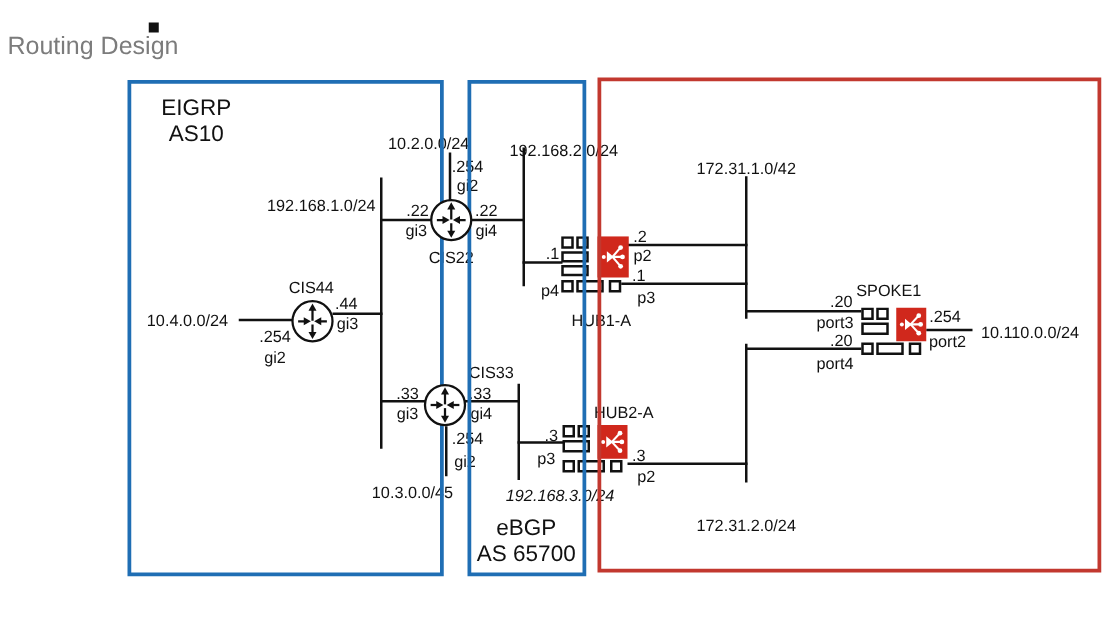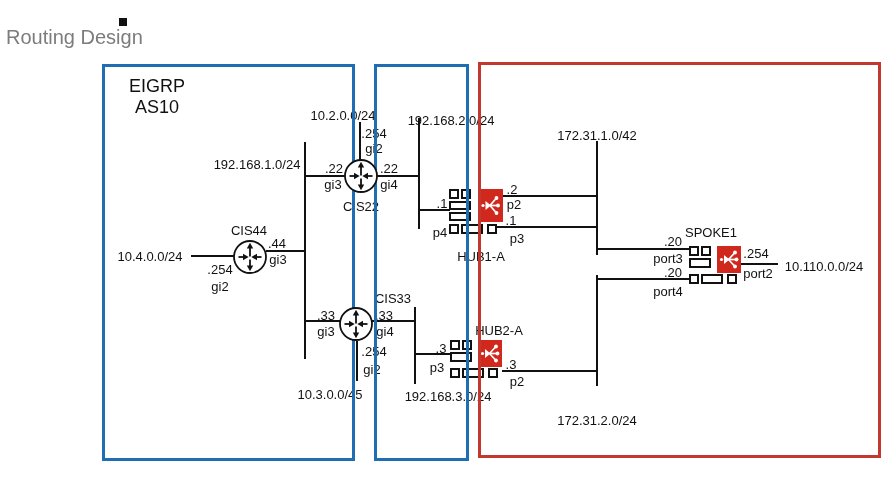--- a/index.html
+++ b/index.html
@@ -29,20 +29,24 @@
   <div id="cursor-square"></div>
 
   <div class="zone blue" style="left:102px;top:64px;width:247px;height:391px;"></div>
   <div class="zone blue" style="left:374px;top:64px;width:89px;height:391px;"></div>
   <div class="zone red" style="left:478px;top:62px;width:397px;height:390px;"></div>
 
   <div class="zone-lbl" style="left:157px;top:97px;">
     <div>EIGRP</div>
     <div>AS10</div>
   </div>
+  <div class="zone-lbl" style="left:421px;top:433px;">
+    <div>eBGP</div>
+    <div>AS 65700</div>
+  </div>
 
   <div class="vline" style="left:304px;top:142px;height:217px;"></div>
   <div class="vline" style="left:359px;top:122px;height:38px;"></div>
   <div class="vline" style="left:418px;top:118px;height:111px;"></div>
   <div class="vline" style="left:414px;top:307px;height:77px;"></div>
   <div class="vline" style="left:596px;top:141px;height:114px;"></div>
   <div class="vline" style="left:596px;top:275px;height:111px;"></div>
   <div class="vline" style="left:356px;top:341px;height:40px;"></div>
 
   <div class="hline" style="left:191px;top:255px;width:43px;"></div>
@@ -173,21 +177,21 @@
   <div class="dev-lbl" style="left:481px;top:240px;margin-top:16px;">HUB1-A</div>
   <div class="dev-lbl" style="left:499px;top:330px;">HUB2-A</div>
   <div class="dev-lbl" style="left:711px;top:232px;">SPOKE1</div>
 
   <div class="lbl" style="left:150px;top:256px;">10.4.0.0/24</div>
   <div class="lbl" style="left:257px;top:164px;">192.168.1.0/24</div>
   <div class="lbl" style="left:343px;top:115px;">10.2.0.0/24</div>
   <div class="lbl" style="left:451px;top:120px;">192.168.2.0/24</div>
   <div class="lbl" style="left:597px;top:135px;">172.31.1.0/42</div>
   <div class="lbl" style="left:330px;top:394px;">10.3.0.0/45</div>
-  <div class="lbl" style="left:448px;top:396px;">192.168.3.0/24</div>
+  <div class="lbl" style="left:448px;top:396px;font-style:italic;">192.168.3.0/24</div>
   <div class="lbl" style="left:597px;top:420px;">172.31.2.0/24</div>
   <div class="lbl" style="left:824px;top:266px;">10.110.0.0/24</div>
 
   <div class="lbl" style="left:220px;top:269px;">.254</div>
   <div class="lbl" style="left:220px;top:286px;">gi2</div>
   <div class="lbl" style="left:277px;top:243px;">.44</div>
   <div class="lbl" style="left:278px;top:259px;">gi3</div>
 
   <div class="lbl" style="left:334px;top:168px;">.22</div>
   <div class="lbl" style="left:333px;top:184px;">gi3</div>

